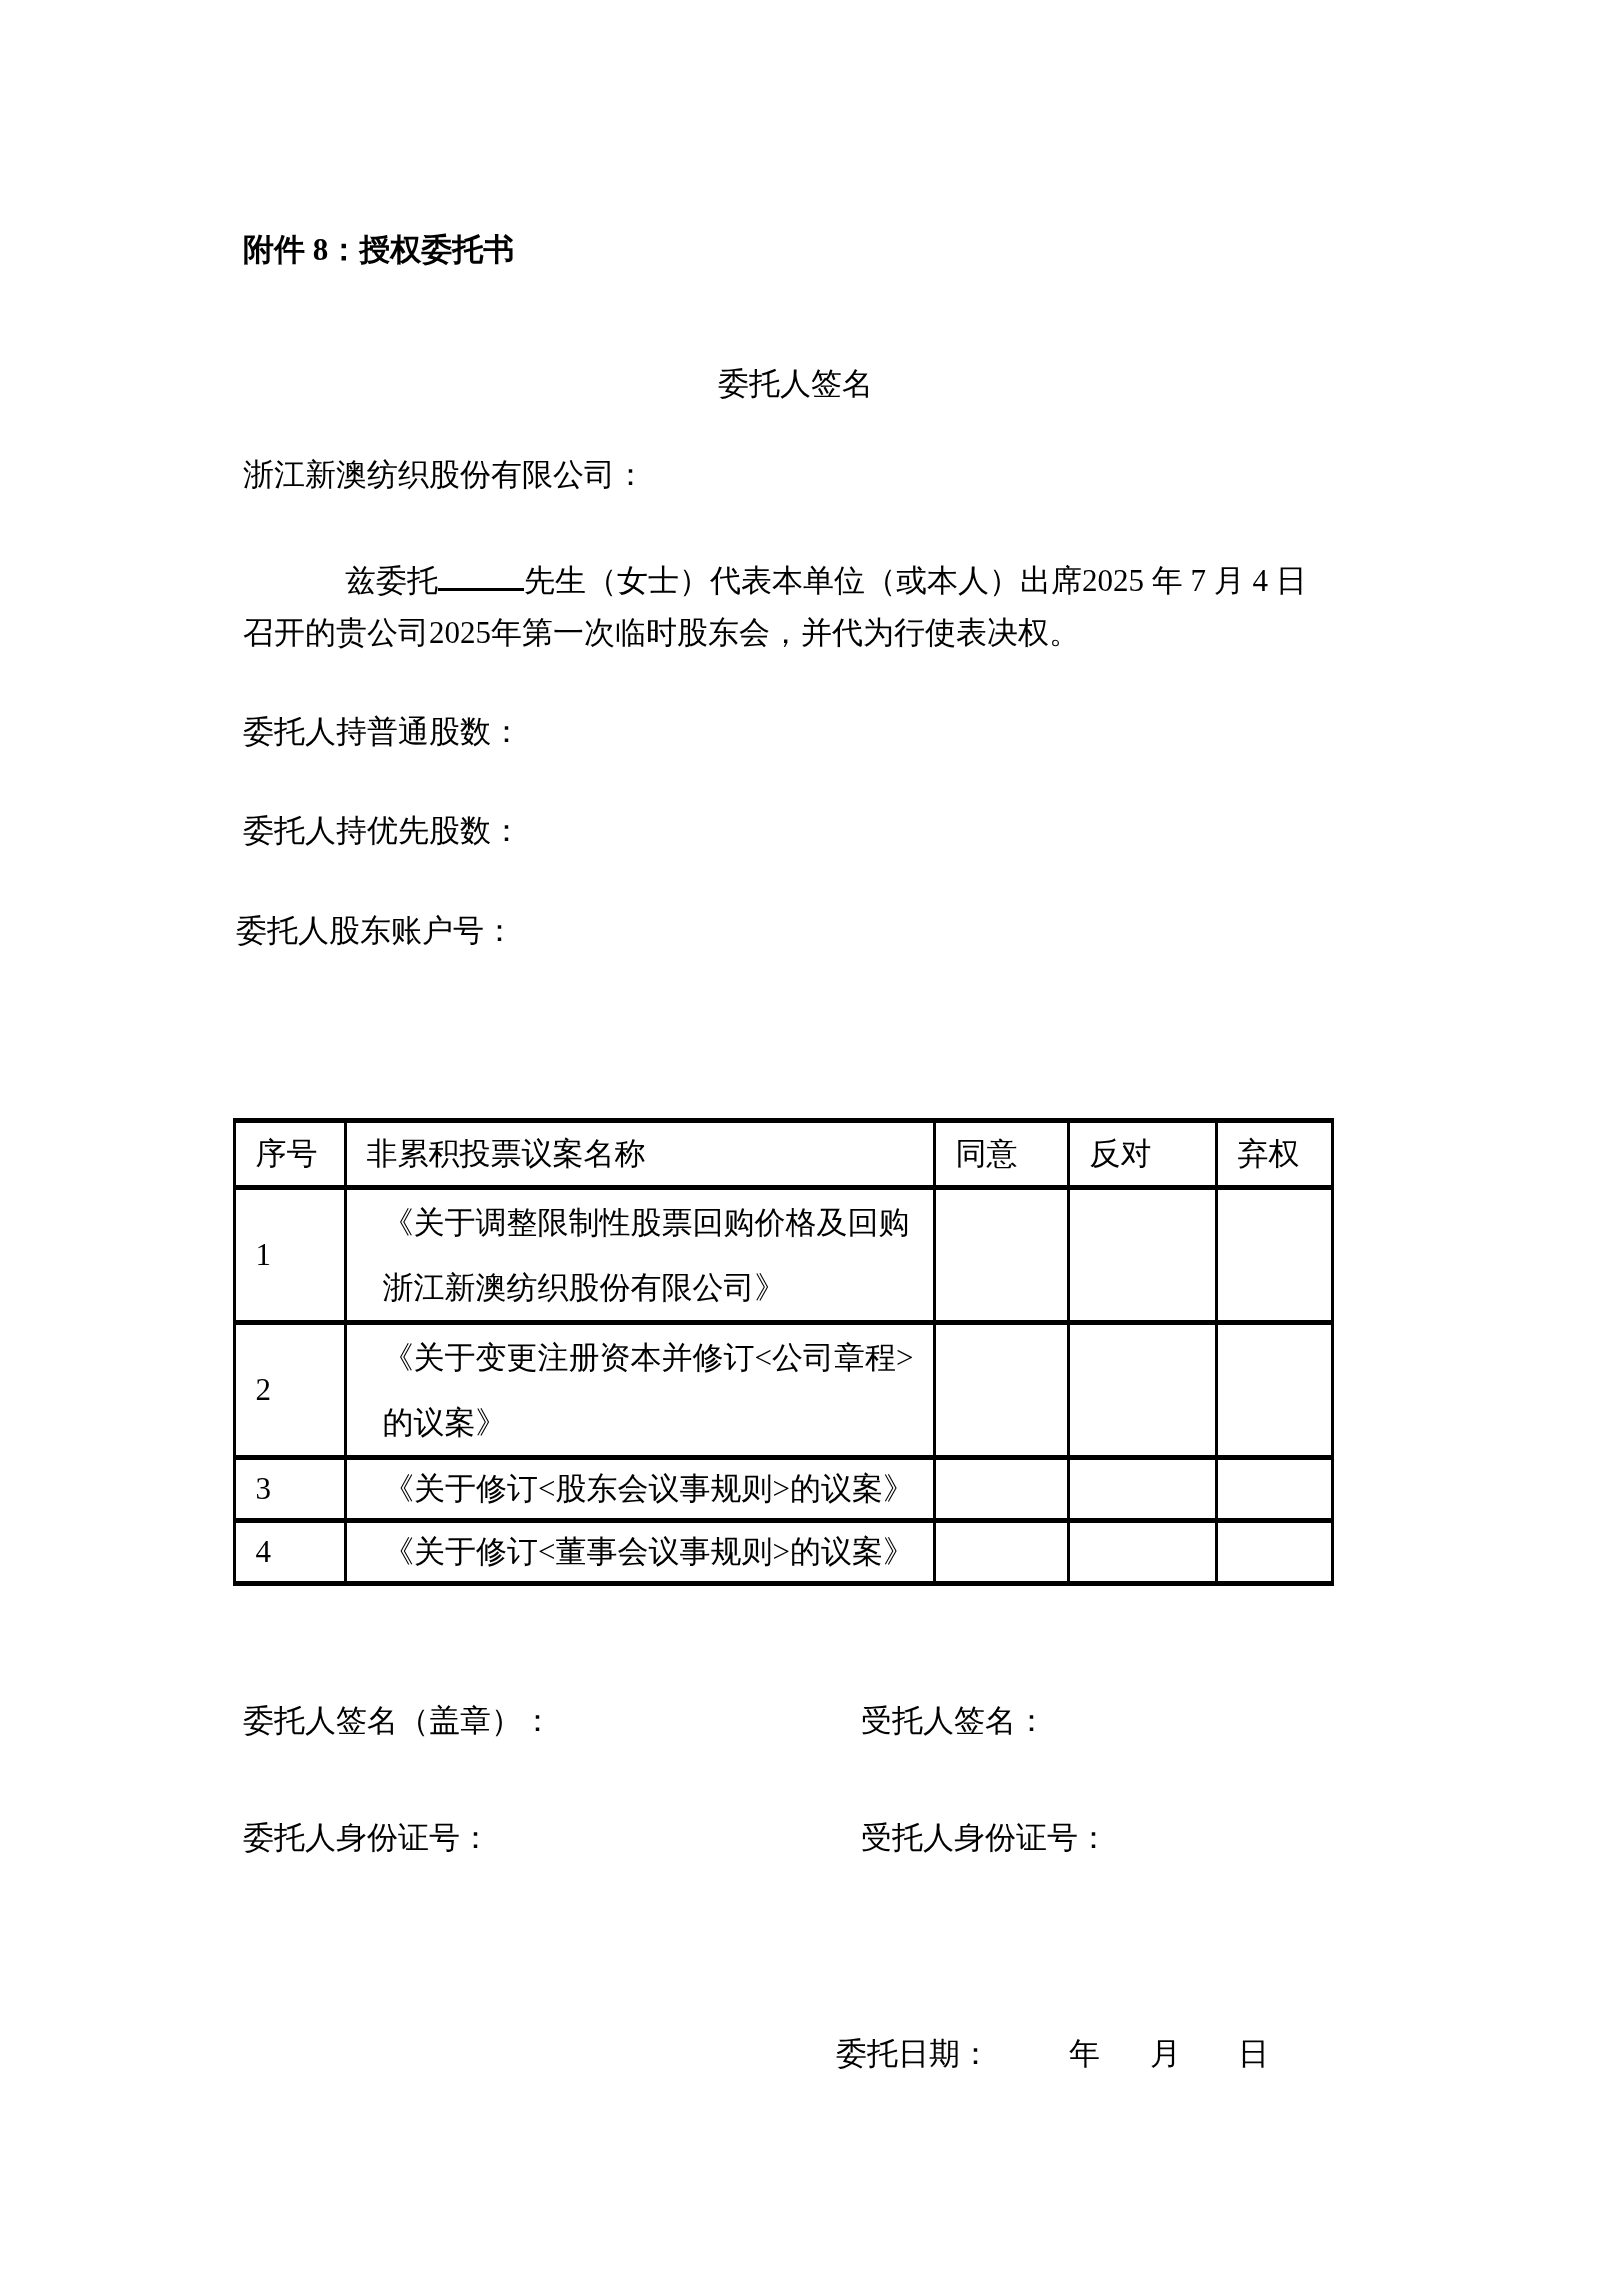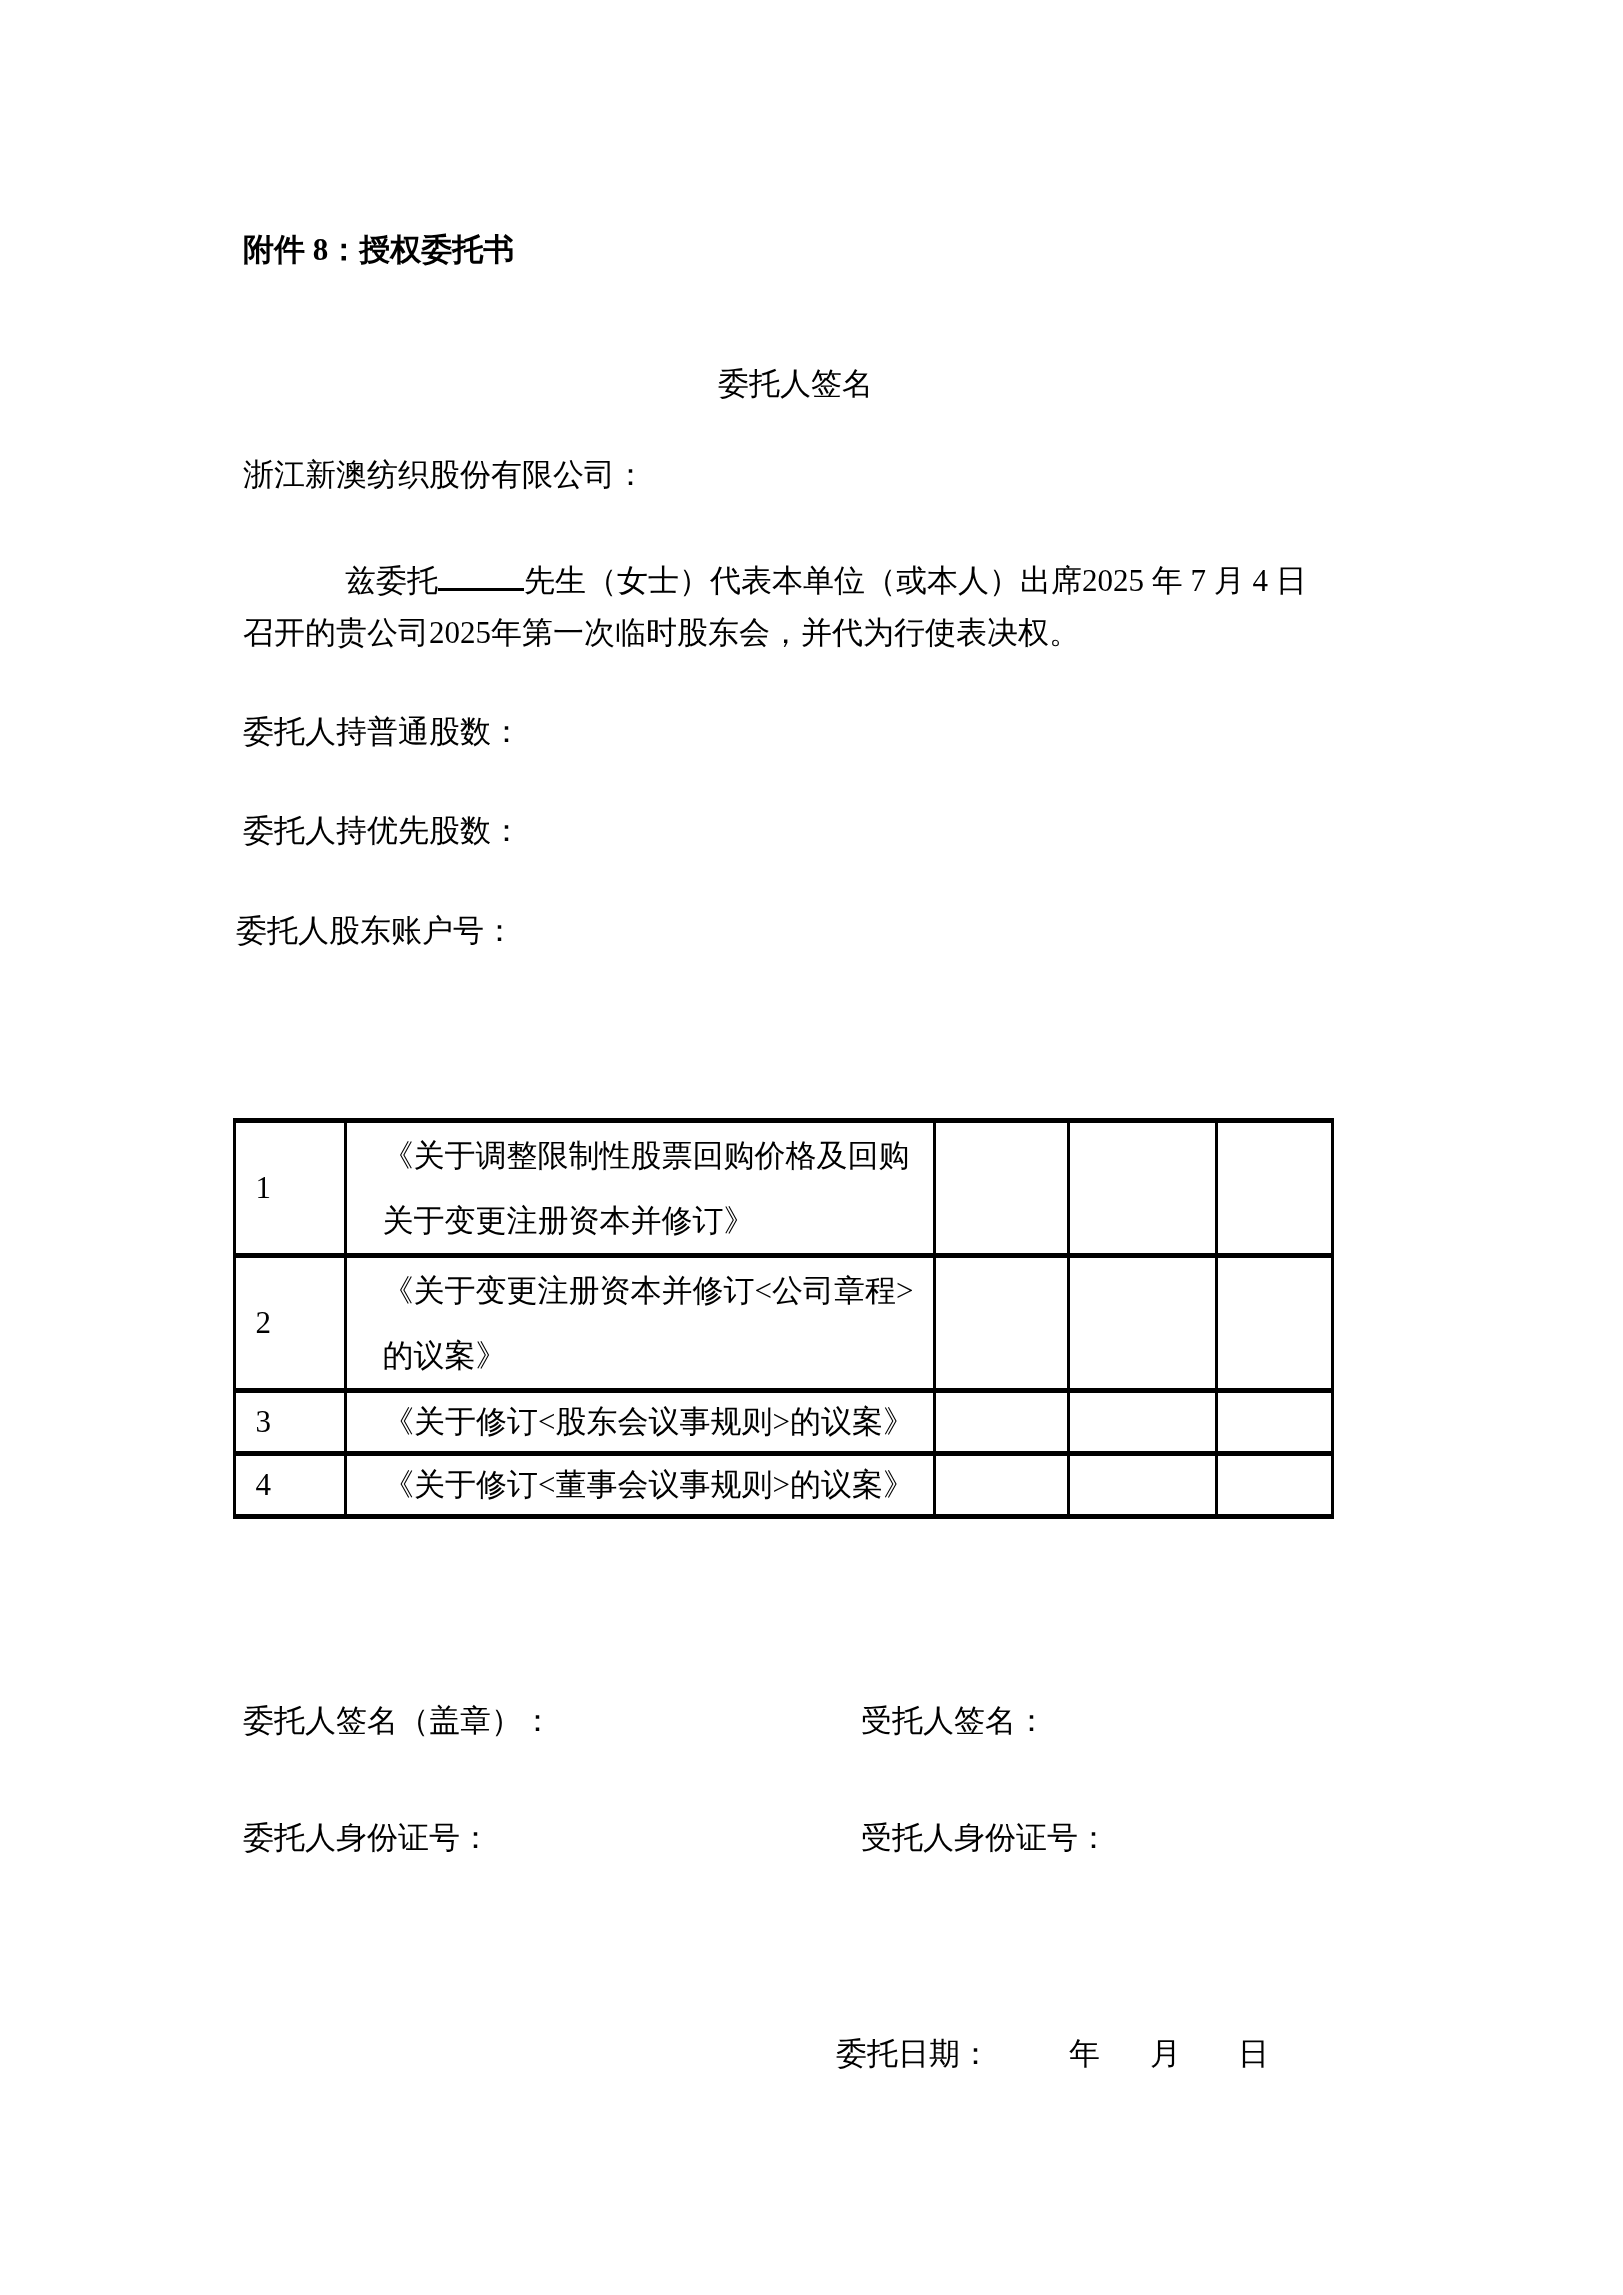--- a/index.html
+++ b/index.html
@@ -87,25 +87,32 @@
 <div id="proposals">
   <table>
     <colgroup>
       <col class="c-no">
         <col class="c-name">
         <col class="c-agree">
         <col class="c-opp">
         <col class="c-abs">
     </colgroup>
     <tbody>
+        <tr class="r-head">
+      <th>序号</th>
+      <th>非累积投票议案名称</th>
+      <th>同意</th>
+      <th>反对</th>
+      <th>弃权</th>
+    </tr>
     <tr class="r-tall">
       <td>1</td>
       <td>
         <div class="cell-line">《关于调整限制性股票回购价格及回购</div>
-        <div class="cell-line">关于变更注册资本并修订》</div>
+        <div class="cell-line">浙江新澳纺织股份有限公司》</div>
       </td>
       <td></td>
       <td></td>
       <td></td>
     </tr>
     <tr class="r-tall">
       <td>2</td>
       <td>
         <div class="cell-line">《关于变更注册资本并修订&lt;公司章程&gt;</div>
         <div class="cell-line">的议案》</div>

